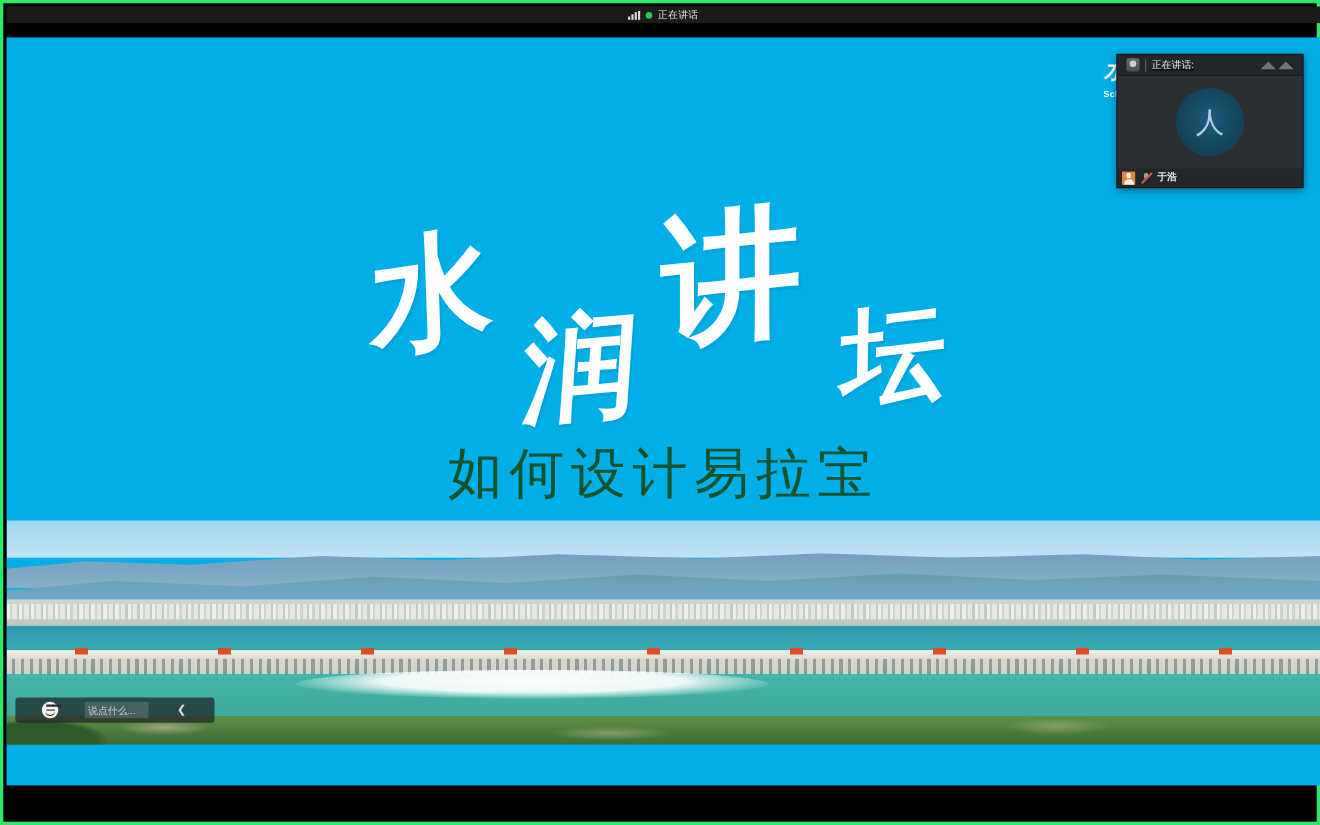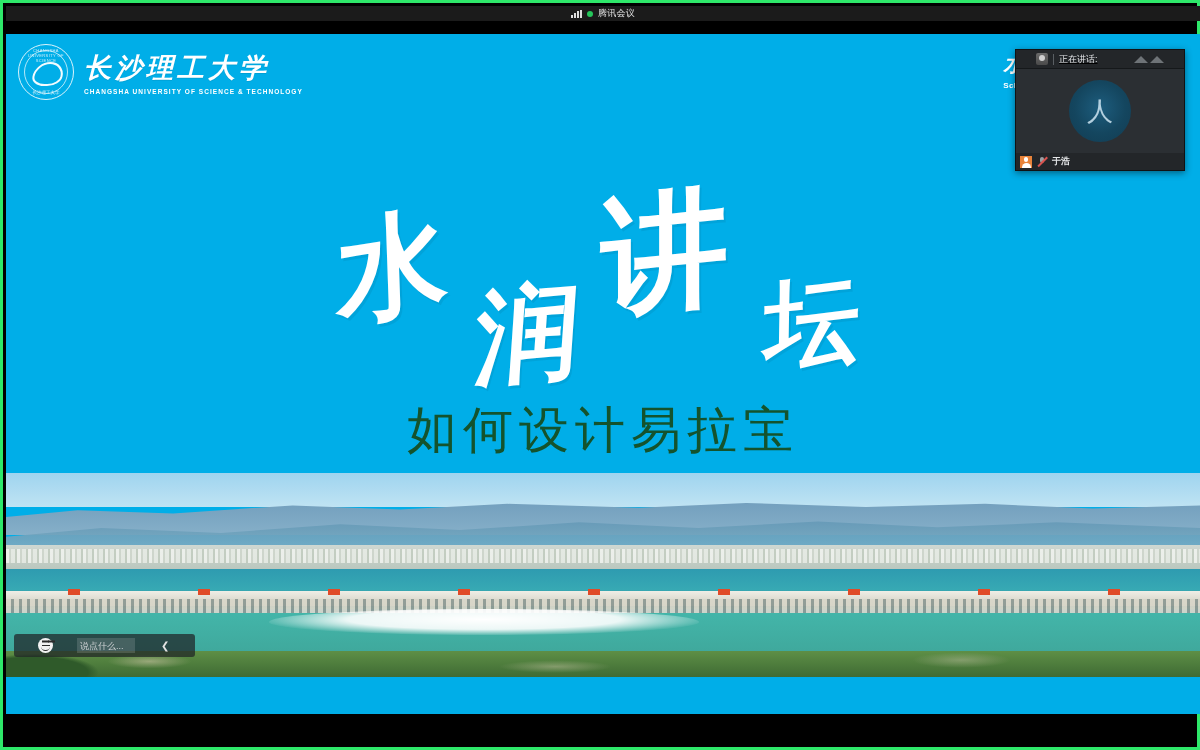--- a/index.html
+++ b/index.html
@@ -252,21 +252,21 @@
     position:absolute; left:1012px; top:46px;
     width:170px; height:122px;
     background:#2b2f33;
     border:1px solid #101214;
     box-shadow:0 2px 7px rgba(0,0,0,.45);
     display:flex; flex-direction:column;
   }
   #tile-header{
     height:19px; background:#232629;
     display:flex; align-items:center; gap:5px;
-    padding:0 20px; flex:none;
+    padding:0 8px; flex:none;
     border-bottom:1px solid #15181a;
     text-decoration:underline;
   }
   #speaking-avatar-mini{
     width:12px; height:12px; flex:none;
     background:linear-gradient(#6a6a6a,#4a4a4a);
     border-radius:2px; position:relative; overflow:hidden;
   }
   #speaking-avatar-mini::after{
     content:""; position:absolute; left:3px; top:2px; width:6px; height:6px;
@@ -336,35 +336,25 @@
 <div id="screen-frame">
 
   <div id="top-strip">
     <span id="signal-icon">
       <i></i>
         <i></i>
         <i></i>
         <i></i>
     </span>
     <span id="green-dot"></span>
-    <span id="meeting-name">腾讯会议</span>
+    <span id="meeting-name">正在讲话</span>
   </div>
 
   <div id="slide">
 
-    <div id="logo-block">
-      <div id="logo-seal">
-        <span id="seal-ring-text">CHANGSHA UNIVERSITY OF SCIENCE</span>
-        <span id="seal-bottom-text">长沙理工大学</span>
-      </div>
-      <div id="logo-names">
-        <div id="logo-cn">长沙理工大学</div>
-        <div id="logo-en">CHANGSHA UNIVERSITY OF SCIENCE &amp; TECHNOLOGY</div>
-      </div>
-    </div>
 
     <div id="school-block">
       <div id="school-cn">水利</div>
       <div id="school-en">School of H</div>
     </div>
 
 
     <div id="brand">
       <span id="brand-1">水</span>
       <span id="brand-2">润</span>

